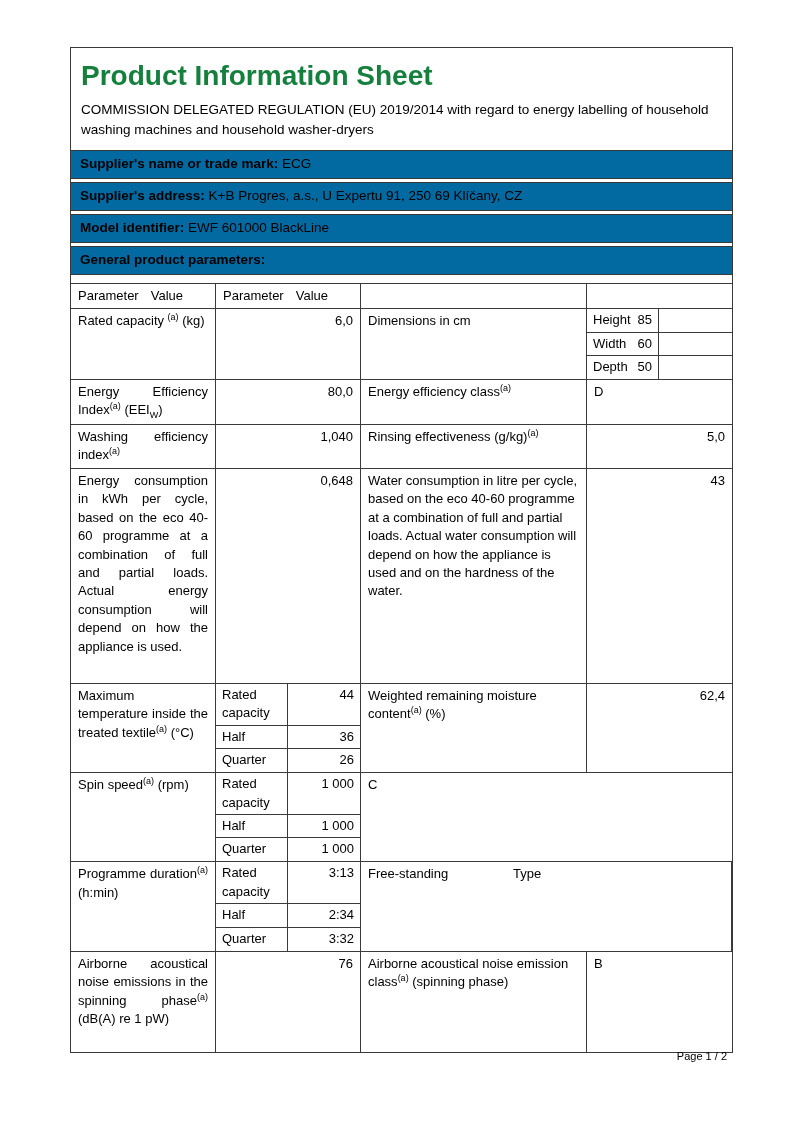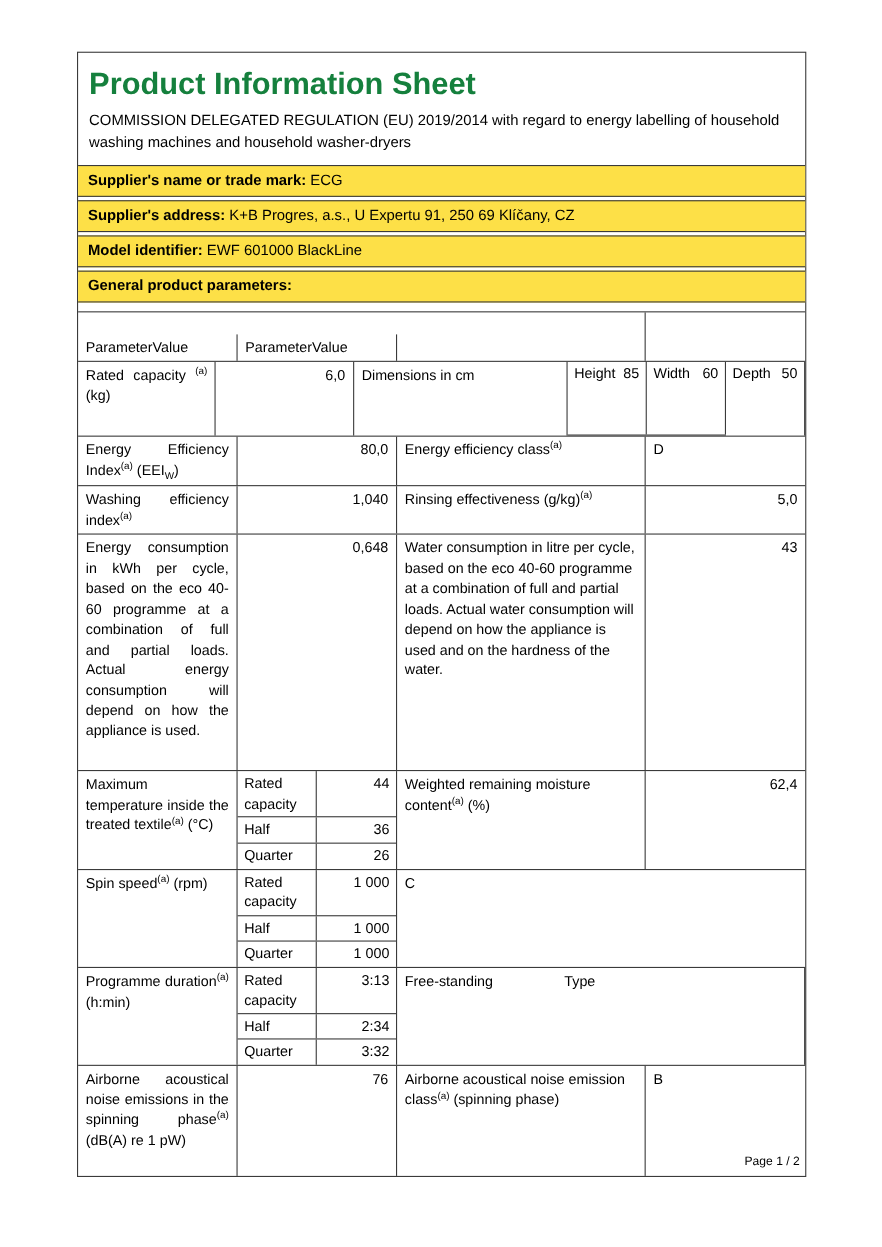--- a/index.html
+++ b/index.html
@@ -15,50 +15,50 @@
   .title {
     font-size:28px; font-weight:bold; line-height:1.15;
     padding:12px 10px 5px 10px;
   }
   .regulation {
     font-size:13.5px; line-height:1.45; padding:3px 10px 11px 10px;
   }
   .info-row {
     border-top:1px solid #3a3a3a; border-bottom:1px solid #3a3a3a;
     padding:4px 9px; font-size:13.5px; line-height:1.4; margin-bottom:3px;
-    background:#fde047;
+    background:#0369a1;
   }
   .info-row .lbl { font-weight:bold; }
   .tgap { height:5px; }
 
   .ptable { border-top:1px solid #3a3a3a; font-size:13px; }
   .trow { display:flex; align-items:stretch; border-bottom:1px solid #3a3a3a; }
   .trow:last-child { border-bottom:none; }
 
   .c { padding:3px 7px; line-height:1.42; }
   .c1 { width:145px; border-right:1px solid #3a3a3a; text-align:justify; }
   .c2 { width:145px; border-right:1px solid #3a3a3a; text-align:right; }
   .c3 { width:226px; border-right:1px solid #3a3a3a; }
   .c4 { flex:1; }
   .c4.num { text-align:right; }
 
   
   .hrow { min-height:22px; }
-  .h1,.h2 { display:flex; text-align:right;margin-top:20px; }
+  .h1,.h2 { display:flex; gap:12px; text-align:right; }
 
   
   .sub-wrap { width:145px; border-right:1px solid #3a3a3a; display:flex; flex-direction:column; }
   .sub-row { display:flex; border-bottom:1px solid #3a3a3a; min-height:23px; }
   .sub-row:last-child { border-bottom:none;gap:24px; }
   .sub-row.grow { flex:1; }
   .sub-label { width:72px; border-right:1px solid #3a3a3a; padding:2px 6px; line-height:1.42; }
   .sub-value { flex:1; text-align:right; padding:2px 6px; line-height:1.42; }
 
   
-  .dim-wrap { flex:1; display:flex; flex-direction:row;text-align:center; }
+  .dim-wrap { flex:1; display:flex; flex-direction:column;text-align:center; }
   .dim-row { display:flex; flex:1; border-bottom:1px solid #3a3a3a; }
   .dim-row:last-child { border-bottom:none; }
   .dim-left { width:72px; border-right:1px solid #3a3a3a; display:flex;
               justify-content:space-between; padding:2px 6px; line-height:1.42; }
   .dim-right { flex:1; }
 
   .r1{min-height:68px} .r2{min-height:45px} .r3{min-height:44px}
   .r4{min-height:215px} .r5{min-height:89px} .r6{min-height:88px}
   .r7{min-height:87px} .r8{min-height:100px}
 

